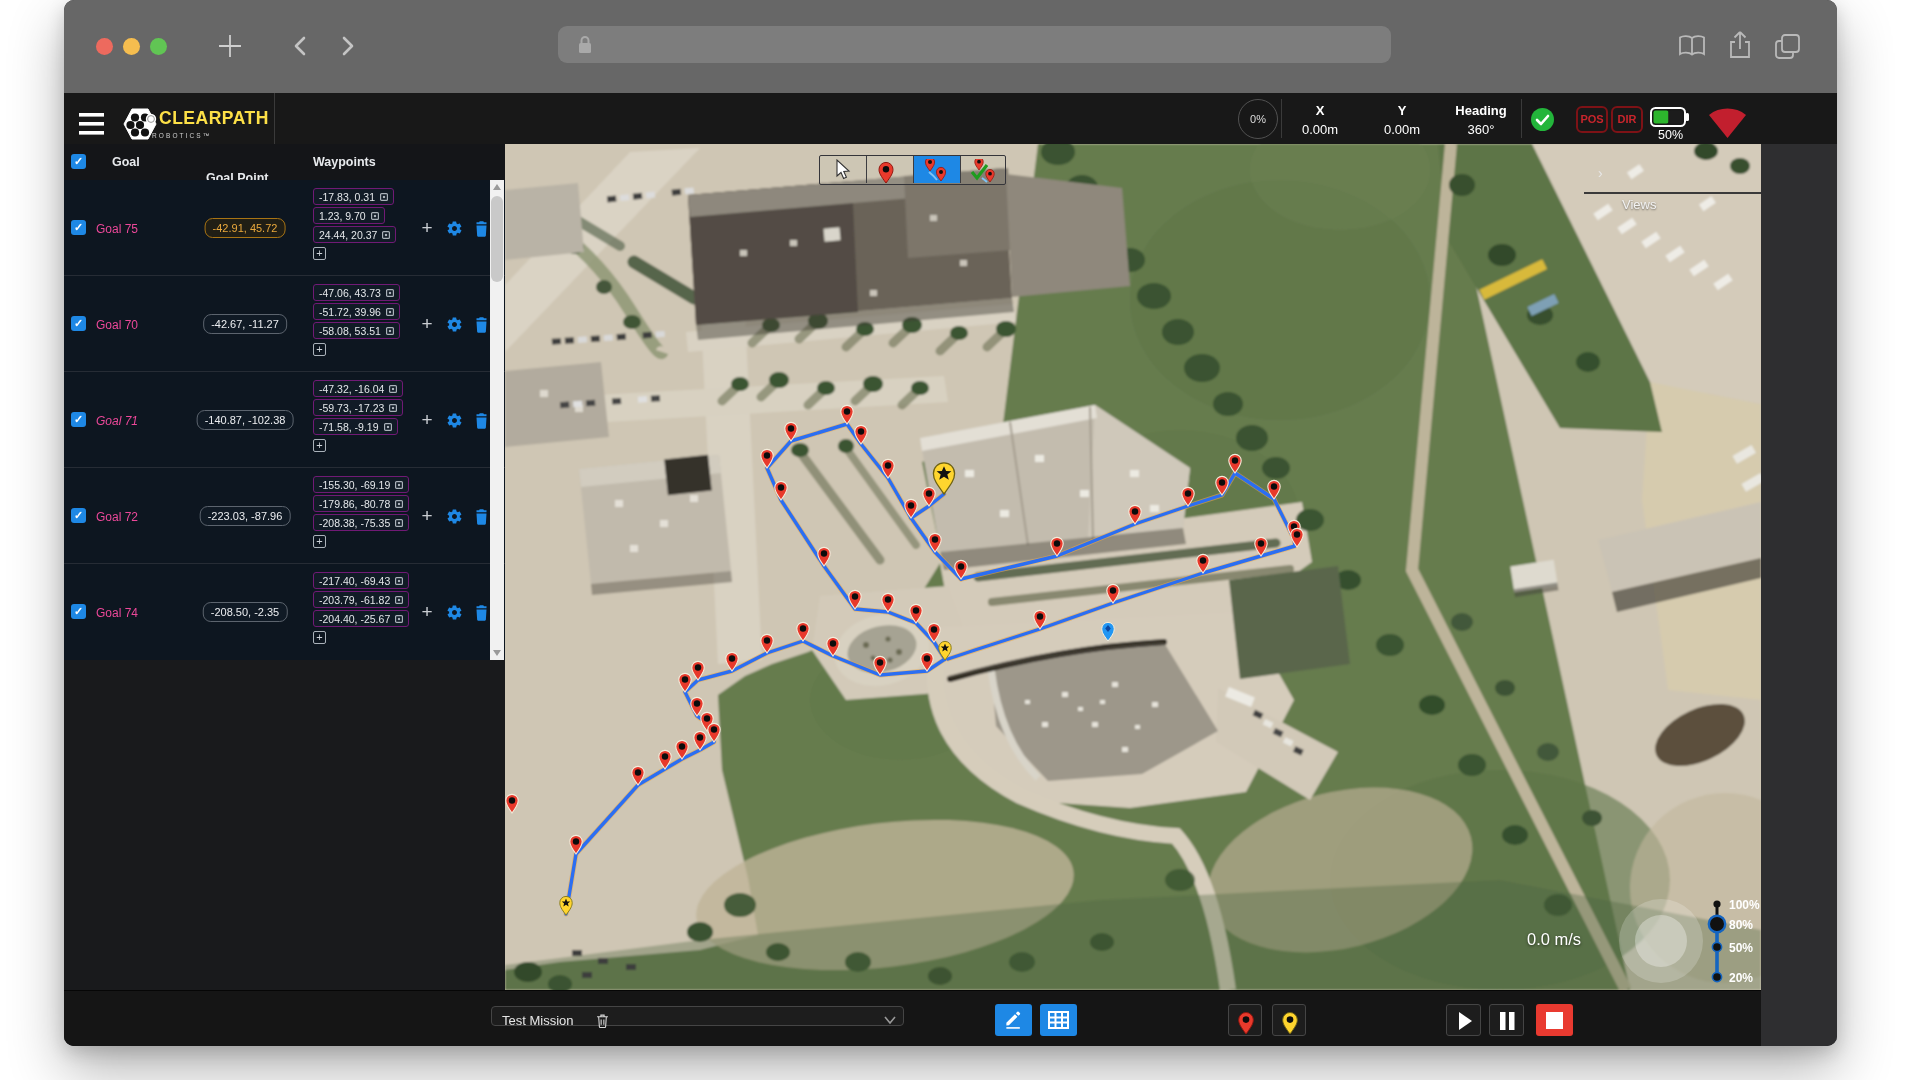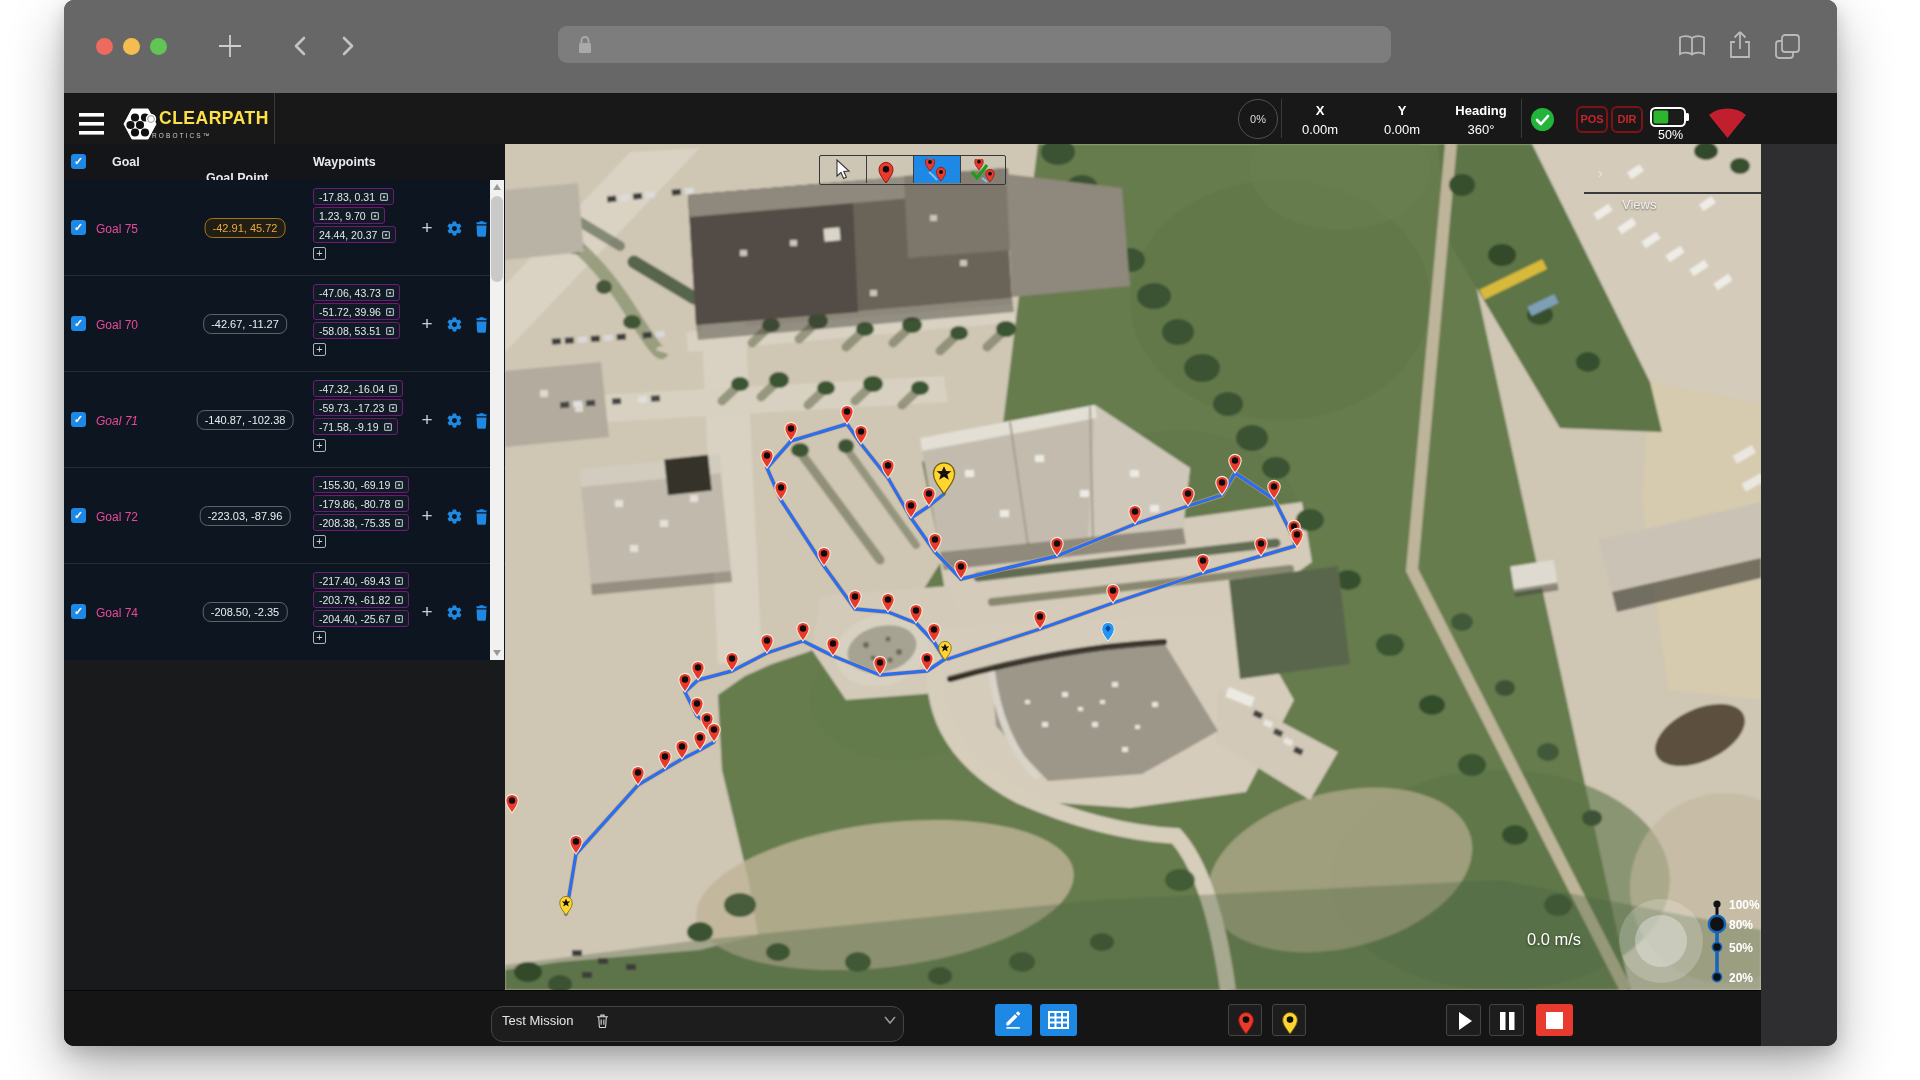--- a/index.html
+++ b/index.html
@@ -802,21 +802,21 @@
             <text x="28" y="15">100%</text>
             <text x="28" y="35">80%</text>
             <text x="28" y="58">50%</text>
             <text x="28" y="88">20%</text>
           </g>
   </svg>
   </div>
 
   <div class="botbar"></div>
 
-  <div class="abs" style="left:427px;top:1006px;width:413px;height:36px;border:1px solid #454545;border-radius:12px;background:#1d1d1d;text-align:right;">
+  <div class="abs" style="left:427px;top:1006px;width:413px;height:20px;border:1px solid #454545;border-radius:4px;background:#1d1d1d;text-align:right;">
     <div class="abs" style="left:10px;top:6px;color:#e6e6e6;font-size:13px;">Test Mission</div>
 
     <svg class="abs" style="left:104px;top:6px;" width="13" height="15" viewBox="0 0 24 26">
           <path fill="none" stroke="#d9d9d9" stroke-width="2" d="M5 7 L6.2 24 a2 2 0 0 0 2 2 h7.6 a2 2 0 0 0 2-2 L19 7 M2 6 h20 M9 6 V3 h6 v3 M9.5 11 v10 M14.5 11 v10"></path>
         </svg>
 
     <svg class="abs" style="left:392px;top:9px;" width="12" height="9">
           <path d="M1 1 L6 7 L11 1" stroke="#9a9a9a" stroke-width="1.6" fill="none"></path>
         </svg>
   </div>

